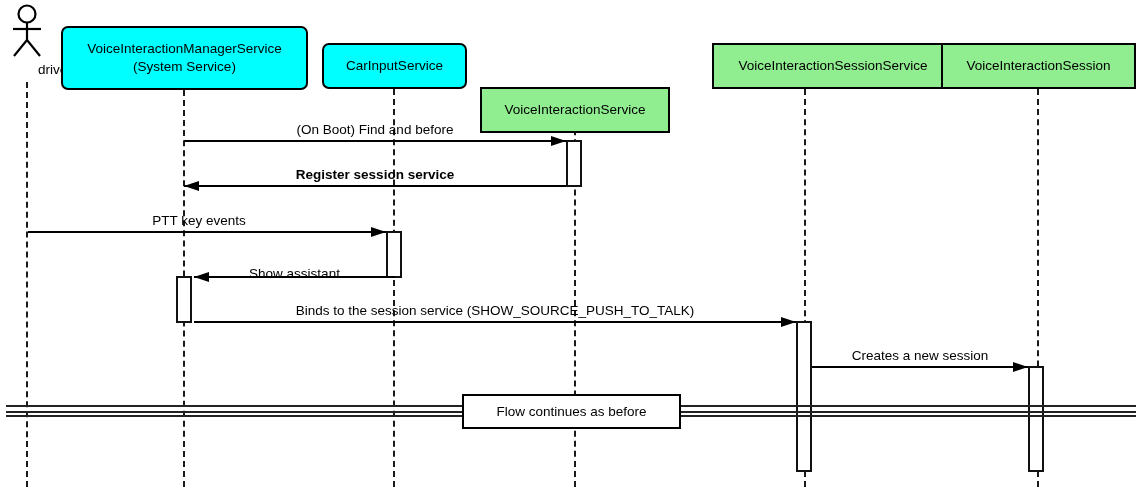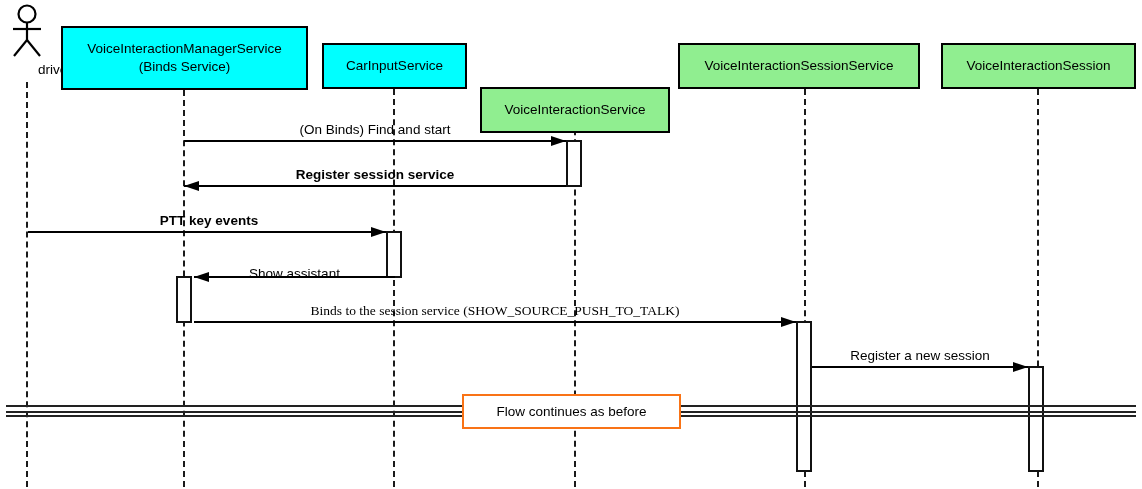--- a/index.html
+++ b/index.html
@@ -12,38 +12,38 @@
   .diagram{
     position:relative;width:1142px;height:489px;background:var(--c-bg);
     font-family:"Liberation Sans",sans-serif;color:#000;overflow:hidden;
   }
   .lifeline{position:absolute;width:0;border-left:2px dashed #1a1a1a;}
   .participant{
     position:absolute;box-sizing:border-box;border:2.5px solid var(--c-border);
     display:flex;flex-direction:column;align-items:center;justify-content:center;
     text-align:center;font-size:13.5px;line-height:1.3;
   }
-  .participant.cyan{background:var(--c-cyan);}
+  .participant.cyan{background:var(--c-cyan);border-radius:7px;}
   .participant.green{background:var(--c-green);}
   .activation{
     position:absolute;box-sizing:border-box;width:16px;background:#fff;
     border:2px solid #111;
   }
   .msg-line{position:absolute;height:0;border-top:2px solid #000;}
   .msg-label{
     position:absolute;font-size:13.5px;text-align:center;white-space:nowrap;
     height:18px;line-height:18px;
   }
   .arr{position:absolute;width:0;height:0;}
   .arr.right{border-top:5.5px solid transparent;border-bottom:5.5px solid transparent;border-left:15px solid #000;}
   .arr.left{border-top:5.5px solid transparent;border-bottom:5.5px solid transparent;border-right:15px solid #000;}
   .divider-line{position:absolute;left:6px;width:1130px;background:#222;}
   .divider-box{
     position:absolute;left:462px;top:394px;width:219px;height:35px;
-    box-sizing:border-box;border:2px solid #f97316;background:#fff;
+    box-sizing:border-box;border:2px solid #000000;background:#fff;
     display:flex;align-items:center;justify-content:center;font-size:13.5px;
   }
   .actor-label{position:absolute;left:0;top:62px;width:54px;text-align:center;font-size:13.5px;margin-left:28px;}
 </style>
 </head>
 <body>
 
 <div class="diagram">
 
   <div class="lifeline" style="left:26px;top:82px;height:405px;"></div>
@@ -59,73 +59,73 @@
       <line x1="22" y1="19.5" x2="22" y2="37" stroke="#000" stroke-width="2.2"></line>
       <line x1="8" y1="26" x2="36" y2="26" stroke="#000" stroke-width="2.2"></line>
       <line x1="22" y1="37" x2="9" y2="53" stroke="#000" stroke-width="2.2"></line>
       <line x1="22" y1="37" x2="35" y2="53" stroke="#000" stroke-width="2.2"></line>
     </svg>
     <div class="actor-label">driver</div>
   </div>
 
   <div class="participant cyan" style="left:61px;top:26px;width:247px;height:64px;">
     <span>VoiceInteractionManagerService</span>
-    <span>(Binds Service)</span>
+    <span>(System Service)</span>
   </div>
   <div class="participant cyan" style="left:322px;top:43px;width:145px;height:46px;">
     <span>CarInputService</span>
   </div>
   <div class="participant green" style="left:480px;top:43px;width:190px;height:46px;margin-top:44px;">
     <span>VoiceInteractionService</span>
   </div>
-  <div class="participant green" style="left:678px;top:43px;width:242px;height:46px;">
+  <div class="participant green" style="left:712px;top:43px;width:242px;height:46px;">
     <span>VoiceInteractionSessionService</span>
   </div>
   <div class="participant green" style="left:941px;top:43px;width:195px;height:46px;">
     <span>VoiceInteractionSession</span>
   </div>
 
   <div class="activation" style="left:566px;top:140px;height:47px;"></div>
   <div class="activation" style="left:386px;top:231px;height:47px;"></div>
   <div class="activation" style="left:176px;top:276px;height:47px;"></div>
   <div class="activation" style="left:796px;top:321px;height:151px;"></div>
   <div class="activation" style="left:1028px;top:366px;height:106px;"></div>
 
   <div>
-    <div class="msg-label" style="left:184px;width:382px;top:121px;">(On Binds) Find and start</div>
+    <div class="msg-label" style="left:184px;width:382px;top:121px;">(On Boot) Find and before</div>
     <div class="msg-line" style="left:184px;width:382px;top:140px;"></div>
     <div class="arr right" style="left:551px;top:135.5px;"></div>
   </div>
 
   <div>
     <div class="msg-label" style="left:184px;width:382px;top:166px;font-weight:bold;">Register session service</div>
     <div class="msg-line" style="left:184px;width:382px;top:185px;"></div>
     <div class="arr left" style="left:184px;top:180.5px;"></div>
   </div>
 
   <div>
-    <div class="msg-label" style="left:30px;width:358px;top:212px;font-weight:bold;">PTT key events</div>
+    <div class="msg-label" style="left:20px;width:358px;top:212px;">PTT key events</div>
     <div class="msg-line" style="left:28px;width:358px;top:231px;"></div>
     <div class="arr right" style="left:371px;top:226.5px;"></div>
   </div>
 
   <div>
     <div class="msg-label" style="left:194px;width:201px;top:265px;">Show assistant</div>
     <div class="msg-line" style="left:194px;width:201px;top:276px;"></div>
     <div class="arr left" style="left:194px;top:271.5px;"></div>
   </div>
 
   <div>
-    <div class="msg-label" style="left:194px;width:602px;top:302px;font-family:Liberation Serif, serif;">Binds to the session service (SHOW_SOURCE_PUSH_TO_TALK)</div>
+    <div class="msg-label" style="left:194px;width:602px;top:302px;">Binds to the session service (SHOW_SOURCE_PUSH_TO_TALK)</div>
     <div class="msg-line" style="left:194px;width:602px;top:321px;"></div>
     <div class="arr right" style="left:781px;top:316.5px;"></div>
   </div>
 
   <div>
-    <div class="msg-label" style="left:812px;width:216px;top:347px;">Register a new session</div>
+    <div class="msg-label" style="left:812px;width:216px;top:347px;">Creates a new session</div>
     <div class="msg-line" style="left:812px;width:216px;top:366px;"></div>
     <div class="arr right" style="left:1013px;top:361.5px;"></div>
   </div>
 
   <div>
     <div class="divider-line" style="top:405px;height:2px;"></div>
     <div class="divider-line" style="top:411px;height:1.5px;"></div>
     <div class="divider-line" style="top:415px;height:1.5px;"></div>
     <div class="divider-box">
       <span>Flow continues as before</span>

